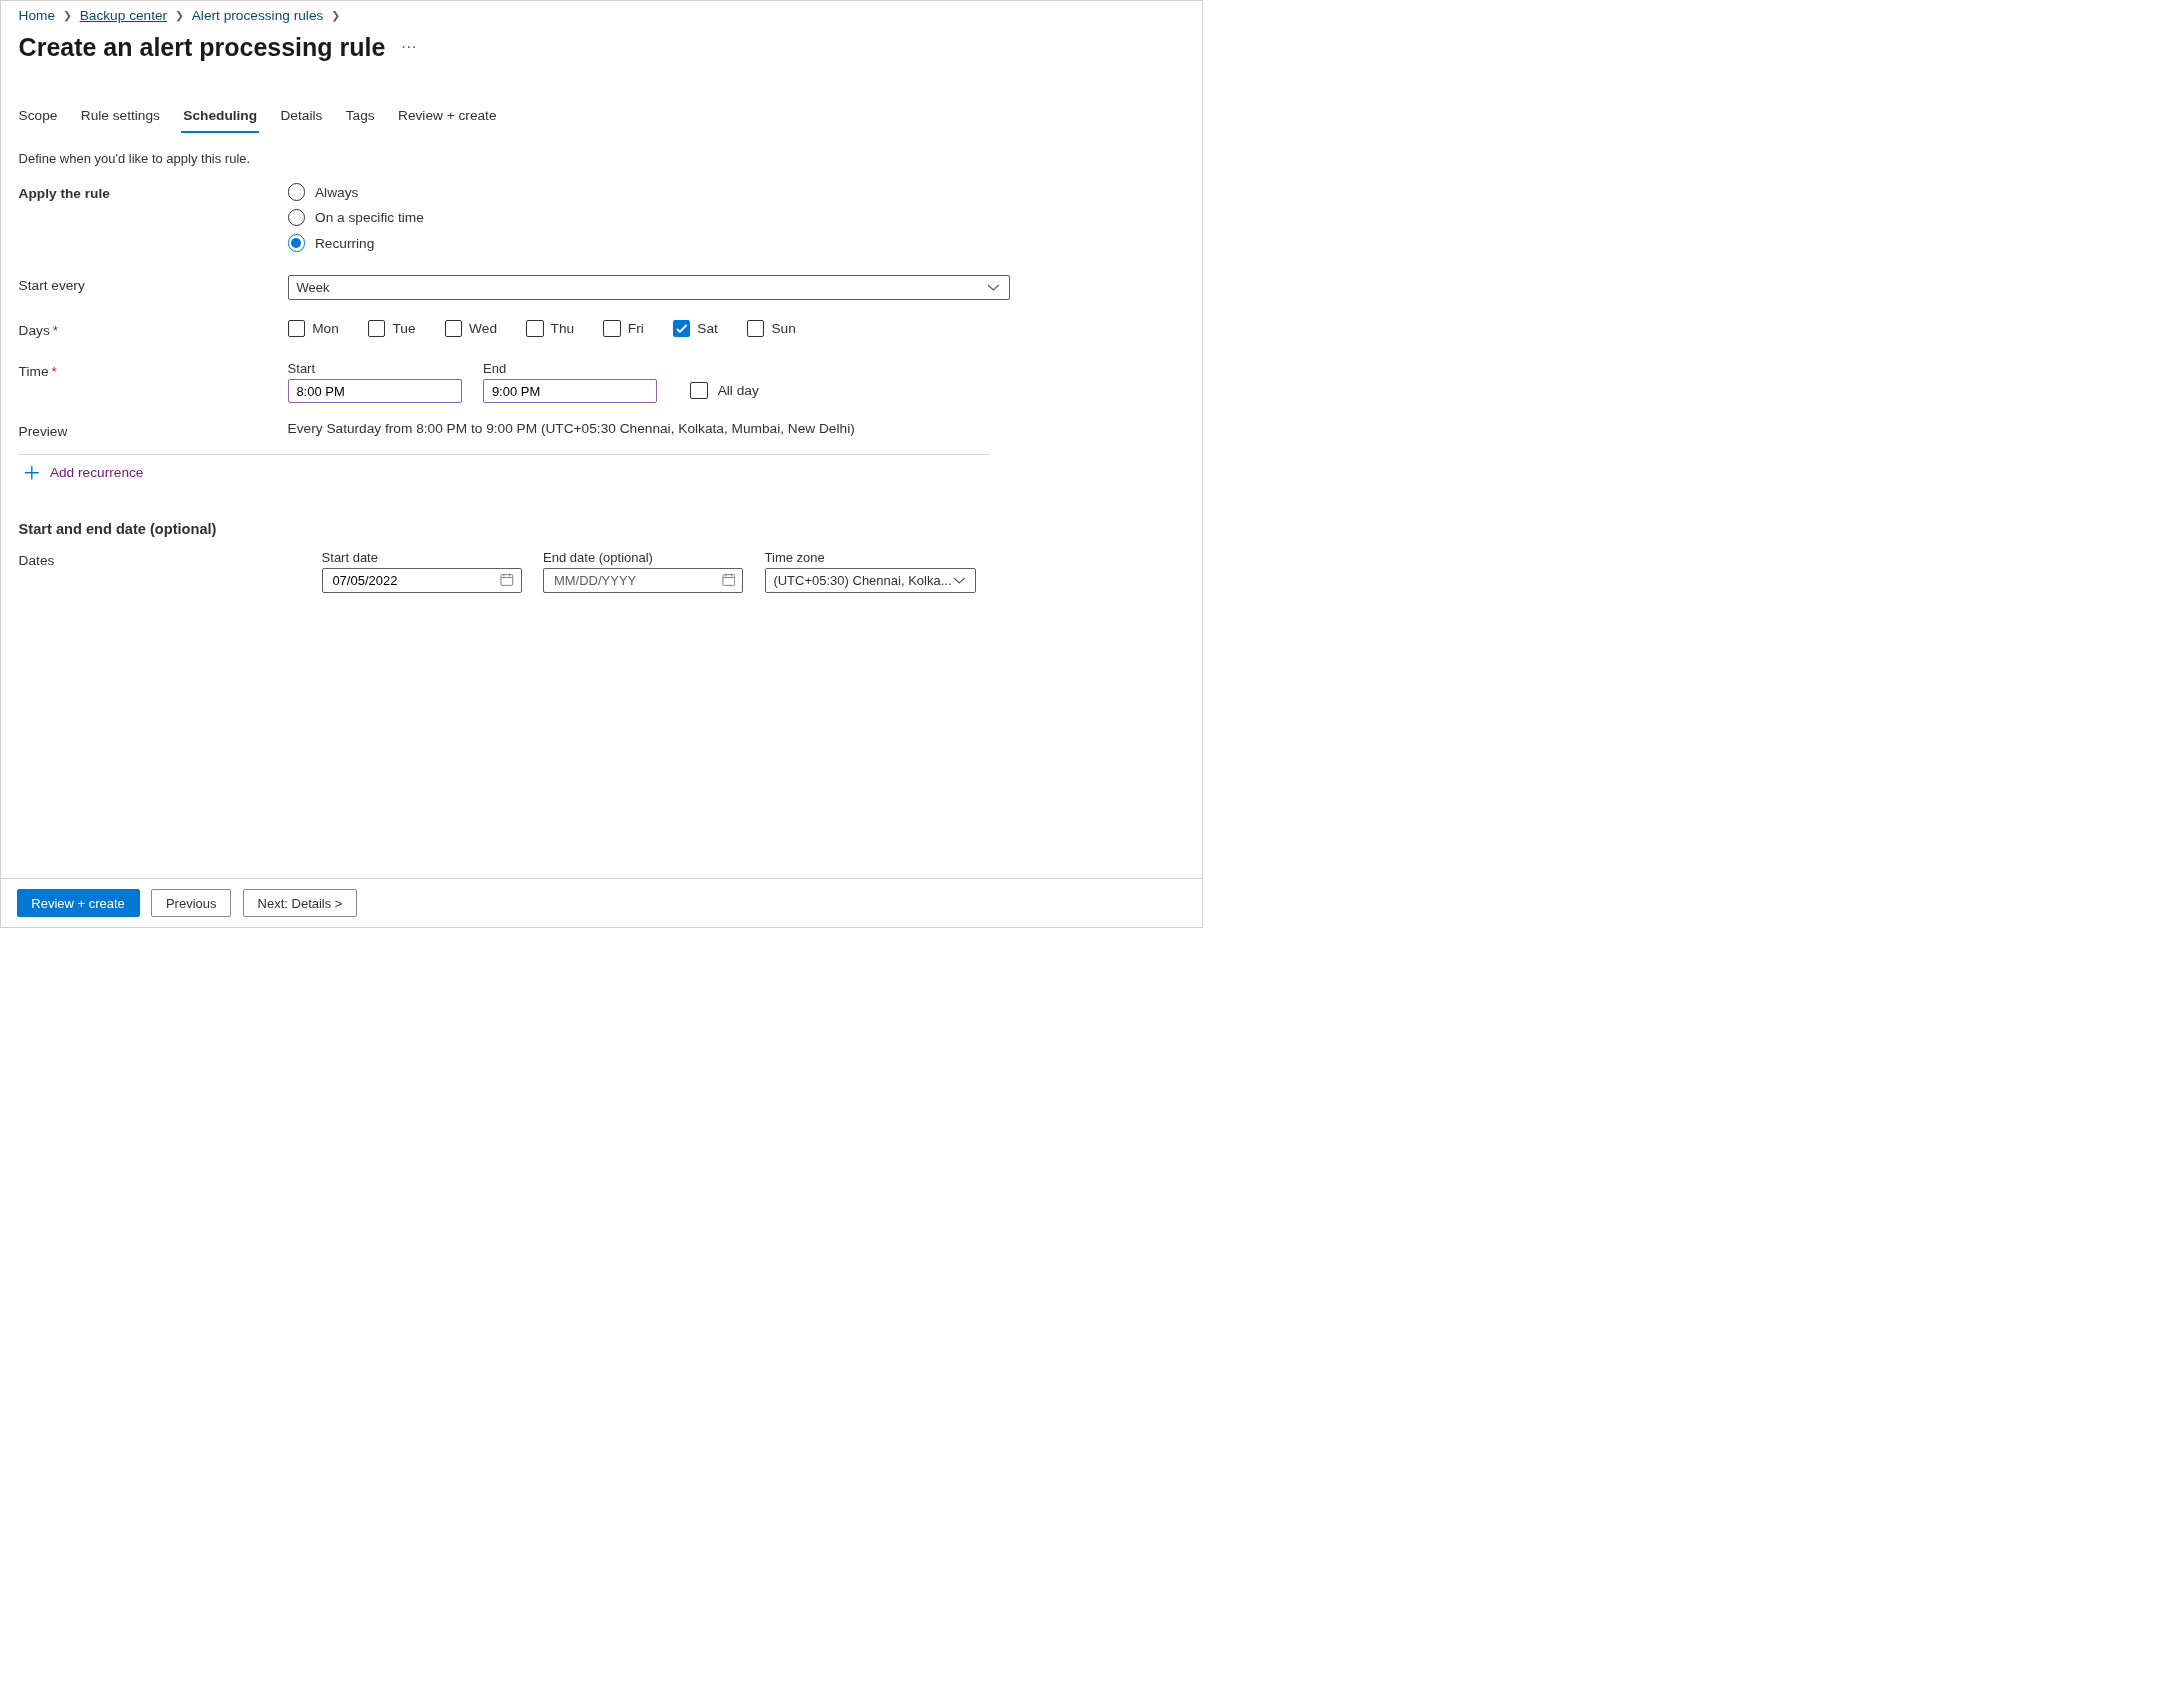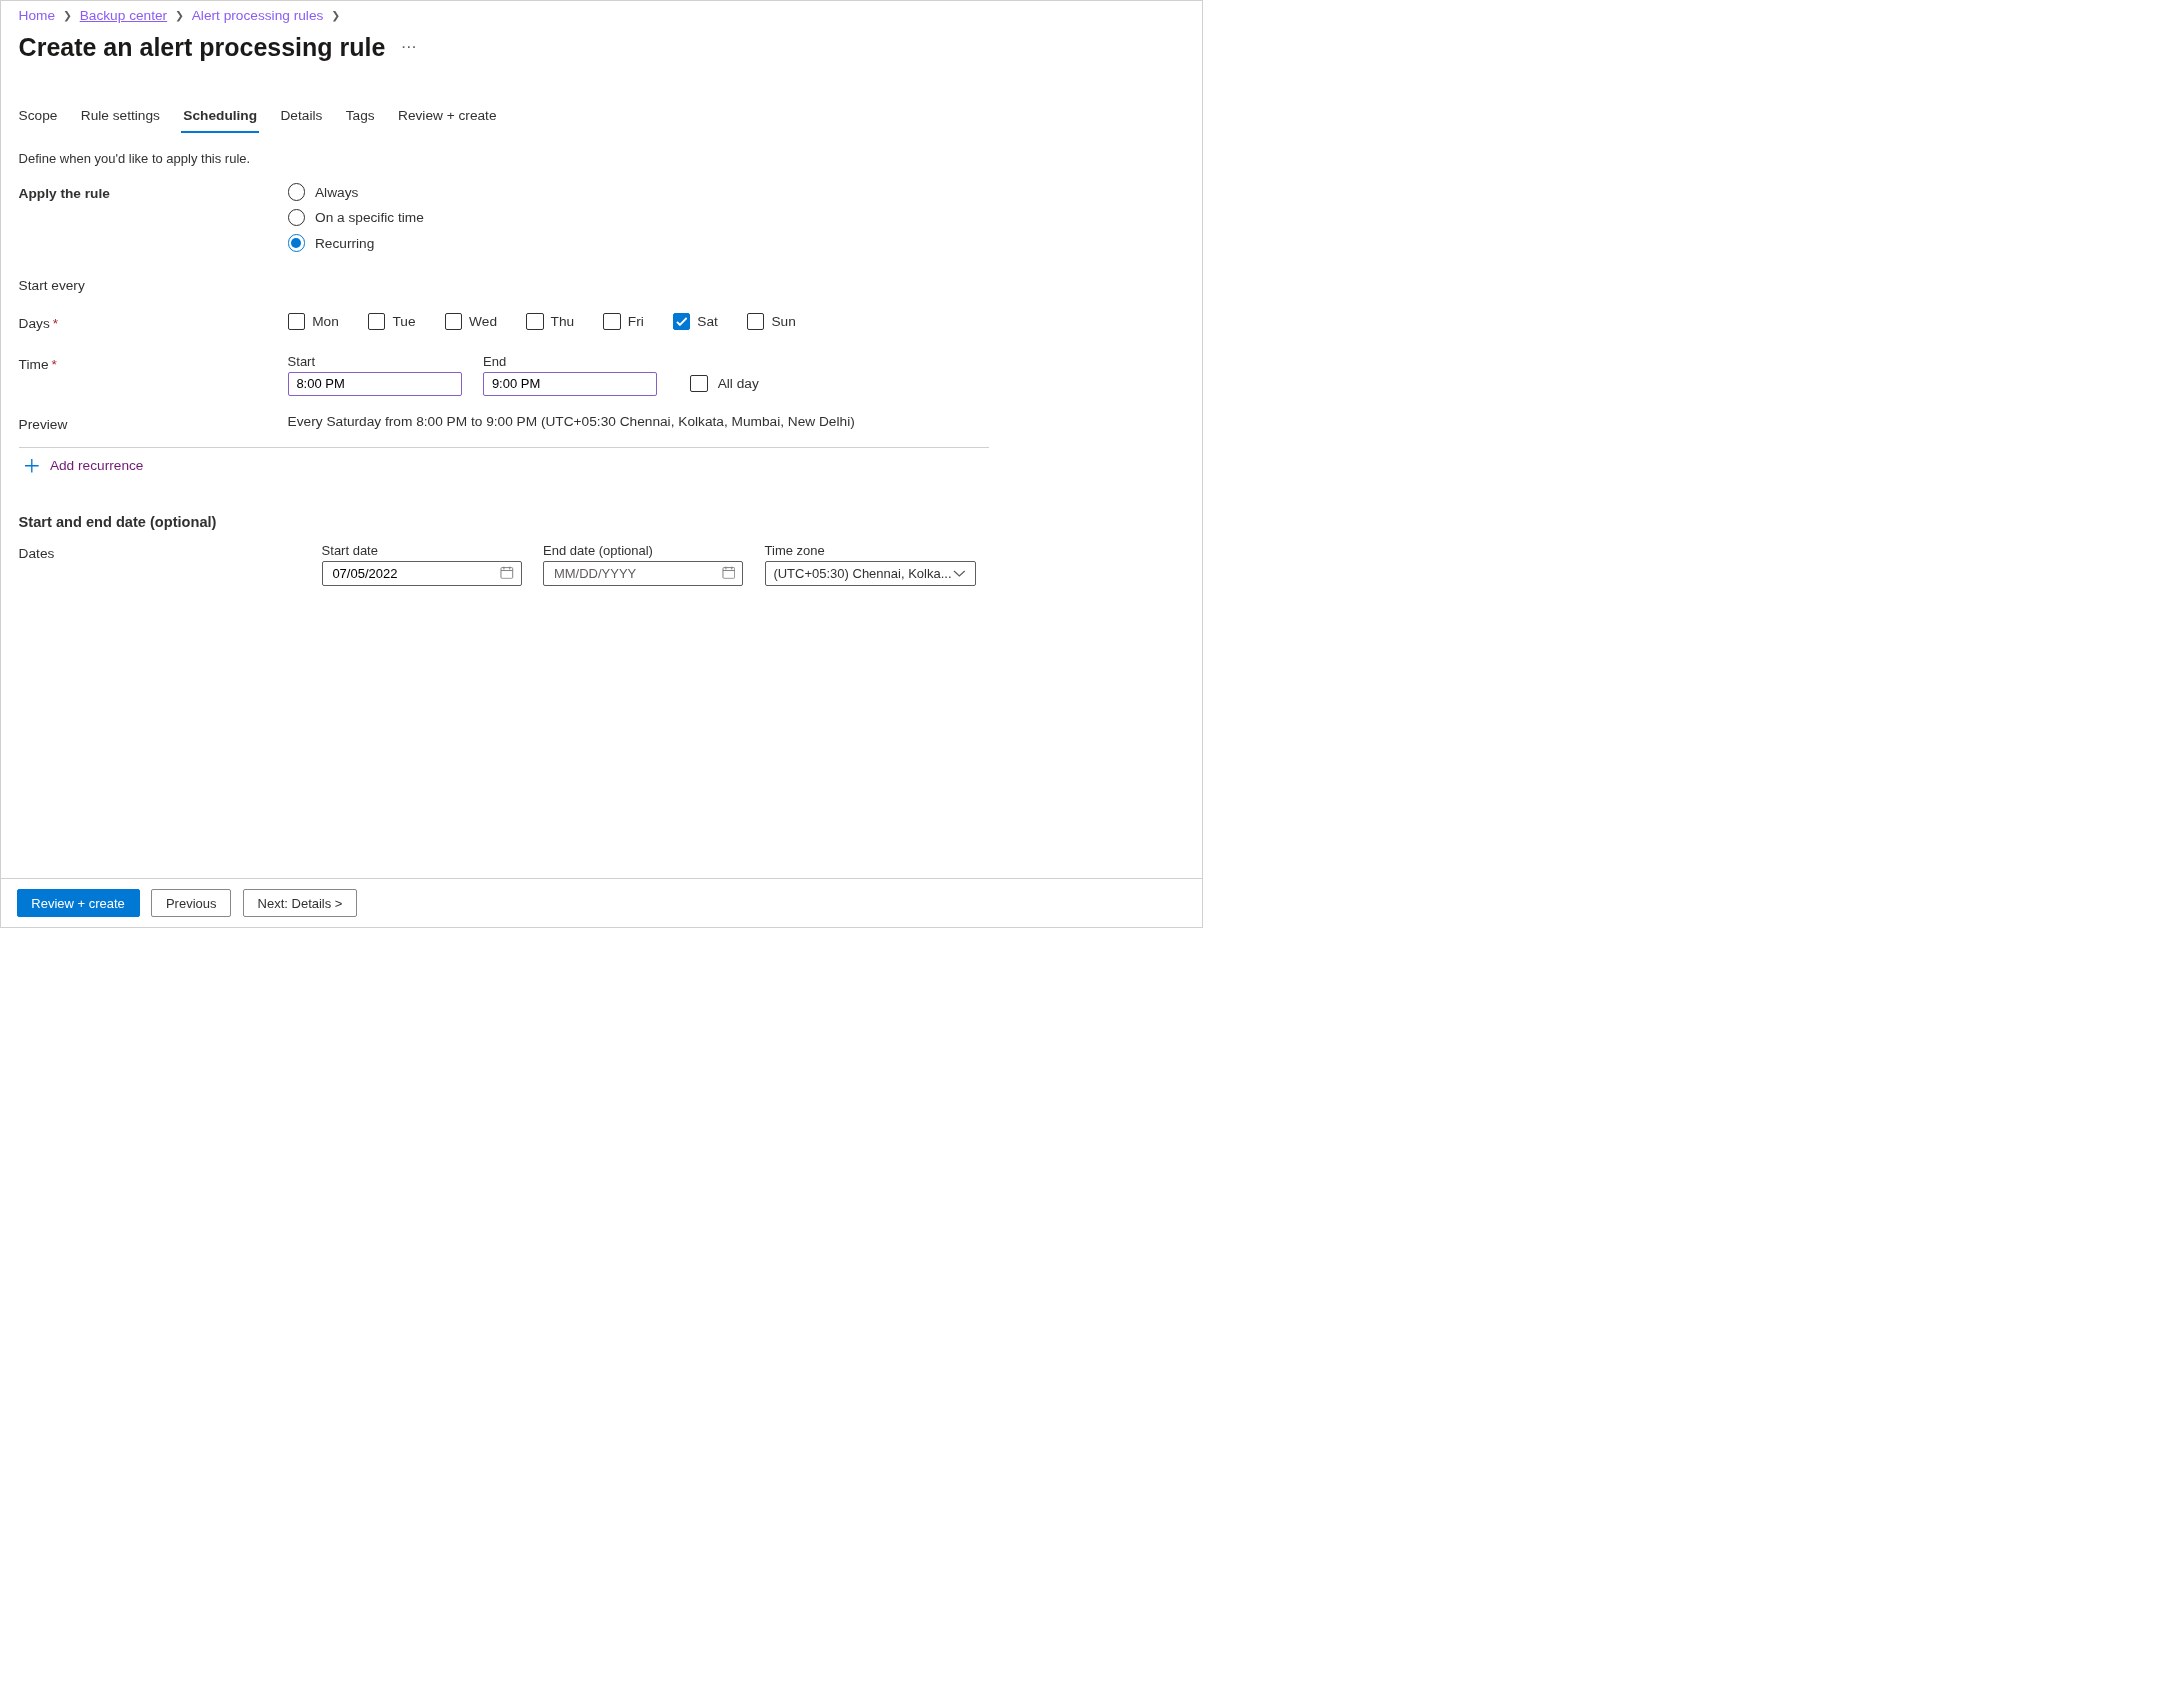--- a/index.html
+++ b/index.html
@@ -26,21 +26,21 @@
   }
   .breadcrumb {
     font-size: 13.7px;
     color: #0067b8;
     display: flex;
     align-items: center;
     gap: 7.8px;
     margin-bottom: 9.8px;
   }
   .breadcrumb a {
-    color: #8b5cf6;
+    color: #0c4a6e;
     text-decoration: none;
     cursor: pointer;
   }
   .breadcrumb .underline { text-decoration: underline; }
   .breadcrumb .sep { color: #605e5c; font-size: 10.7px; }
   .title-row {
     display: flex;
     align-items: center;
     gap: 15.6px;
     margin-bottom: 41px;
@@ -346,20 +346,30 @@
                 <span class="radio-dot"></span>
               </span>
             <span>Recurring</span>
           </label>
         </div>
       </div>
     </div>
 
     <div class="form-row" style="margin-top:23.4px">
       <div class="form-label">Start every</div>
+      <div class="form-field">
+        <div class="select-box">
+          <span>Week</span>
+          <span class="chev-down">
+            <svg width="12.7" height="7.8" viewBox="0 0 13 8">
+                <path d="M1 1l5.5 5L12 1" fill="none" stroke="#605e5c" stroke-width="1.3"></path>
+              </svg>
+          </span>
+        </div>
+      </div>
     </div>
 
     <div class="form-row" style="margin-top:19.5px">
       <div class="form-label">
         <span>Days</span><span class="req">*</span>
       </div>
       <div class="form-field">
         <div class="days-row">
           <label class="day">
               <span class="cb"></span>

